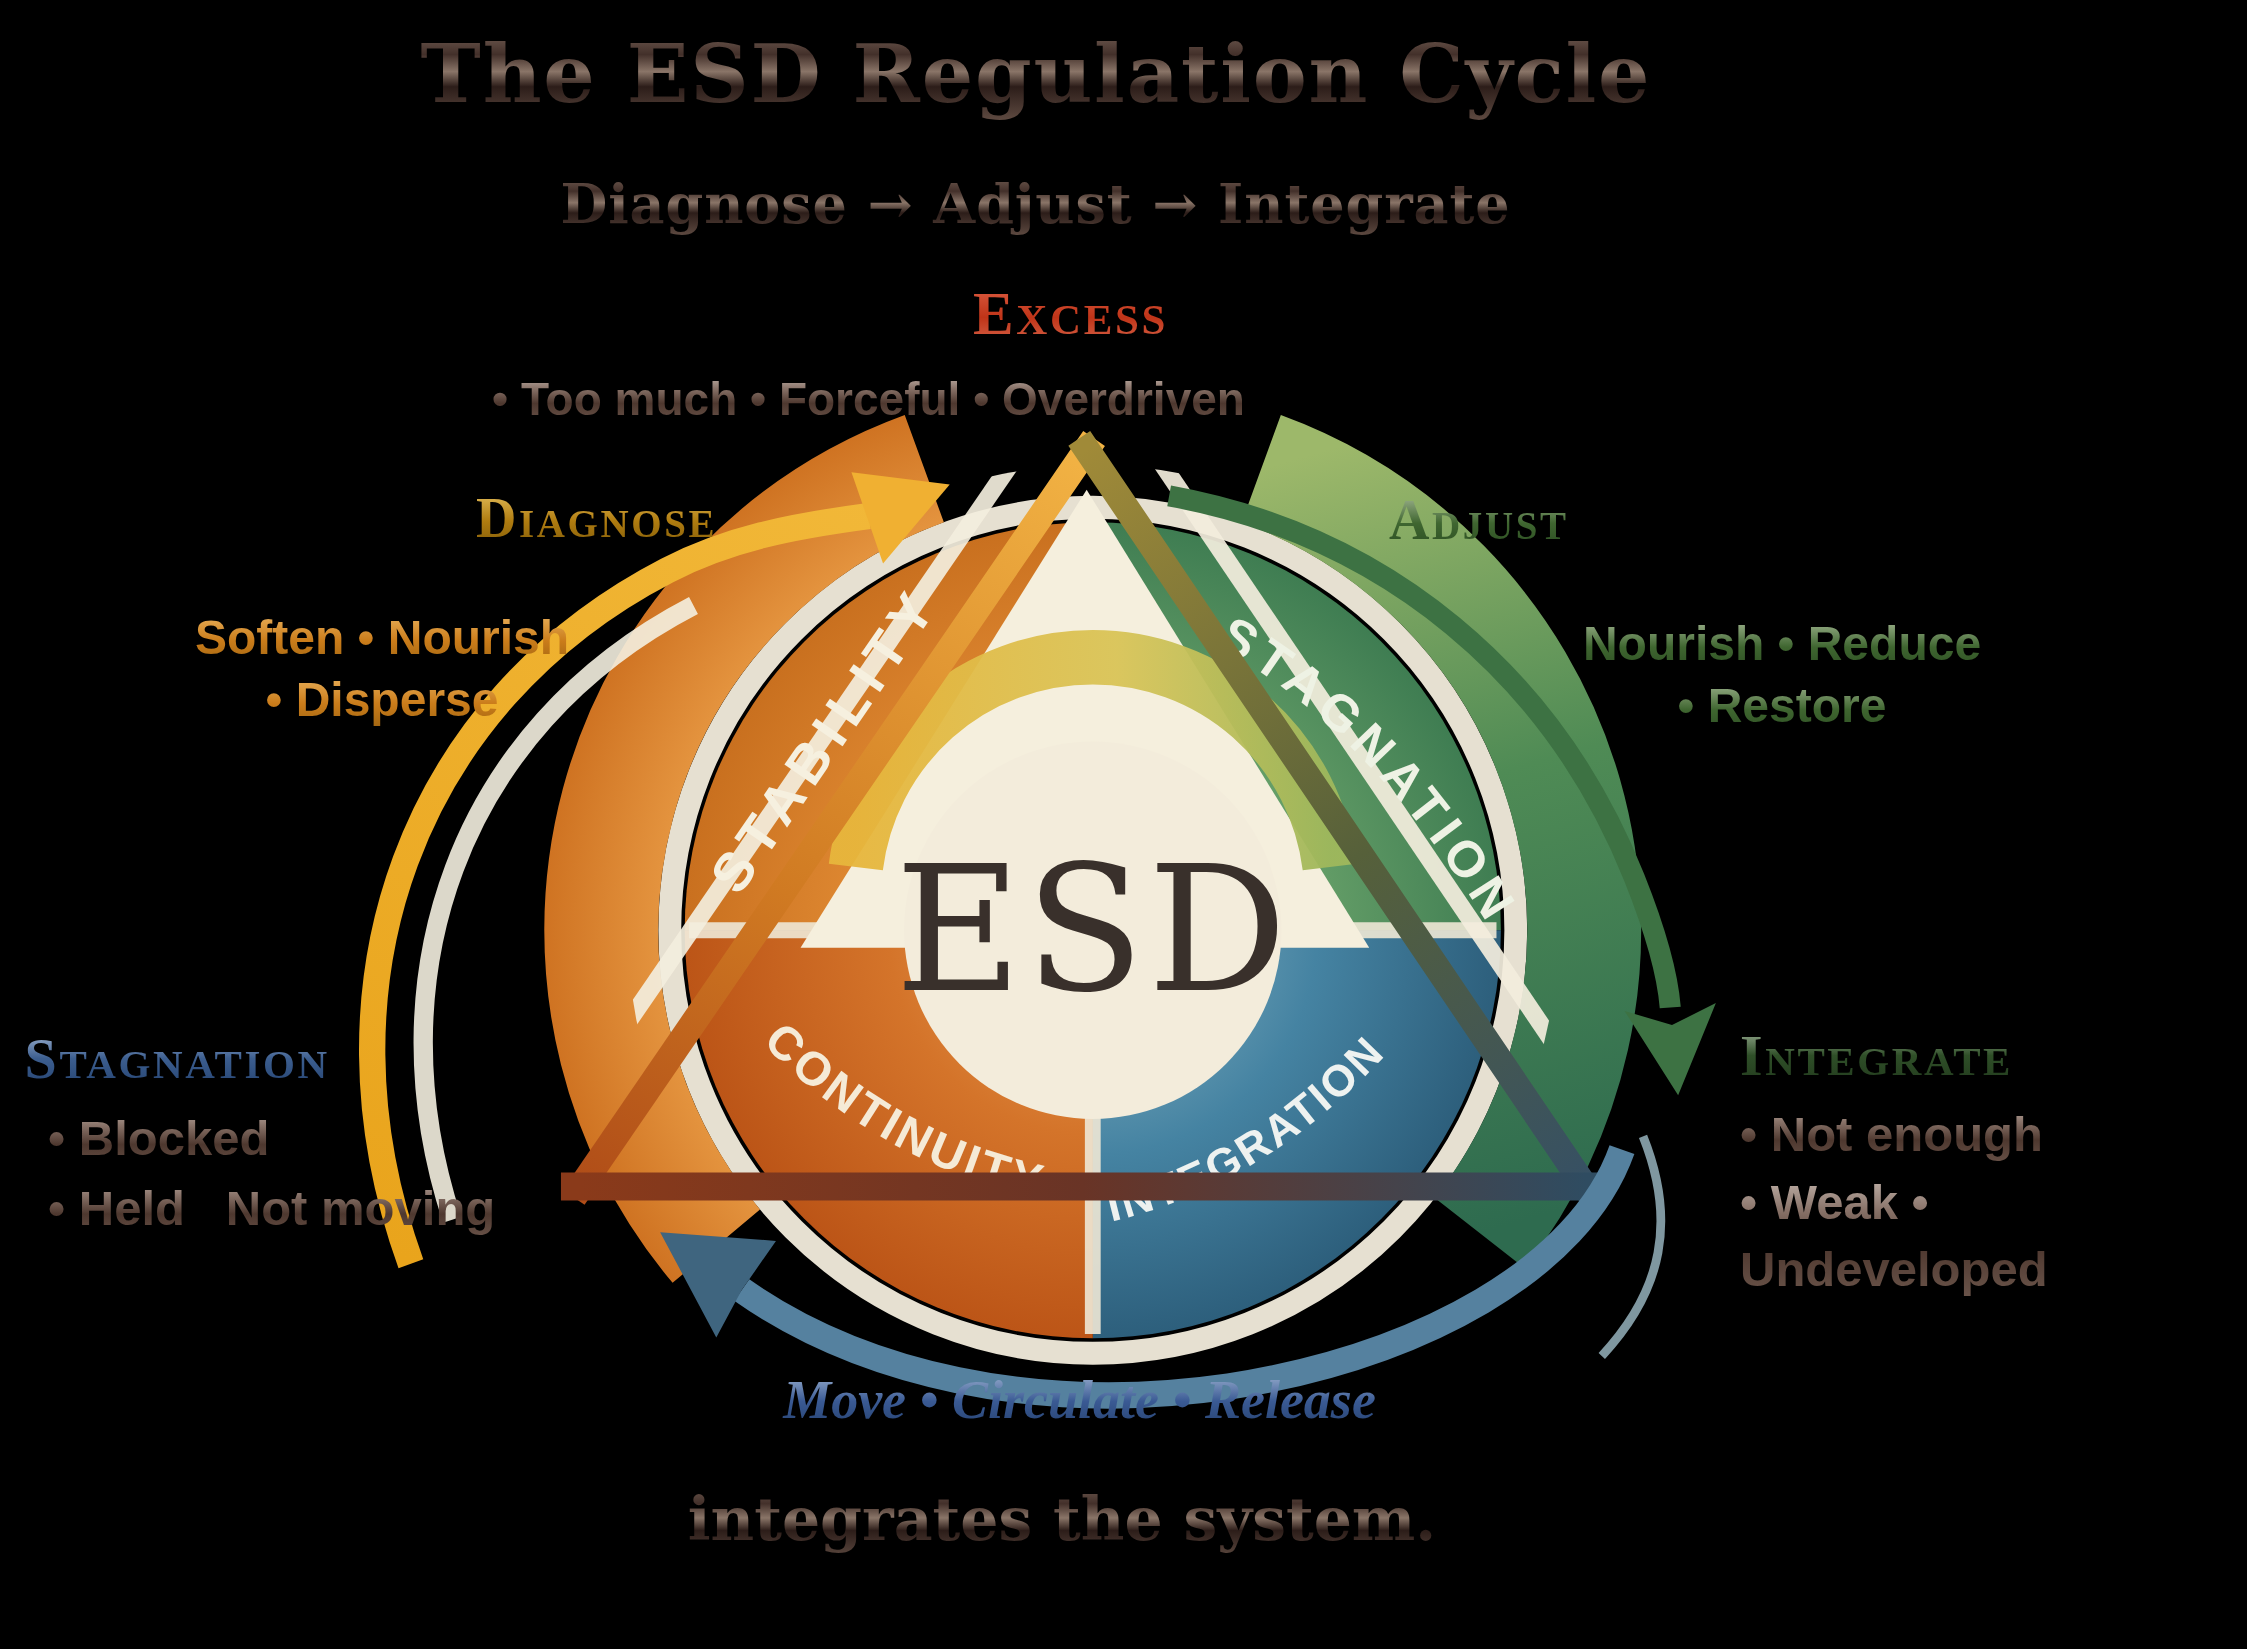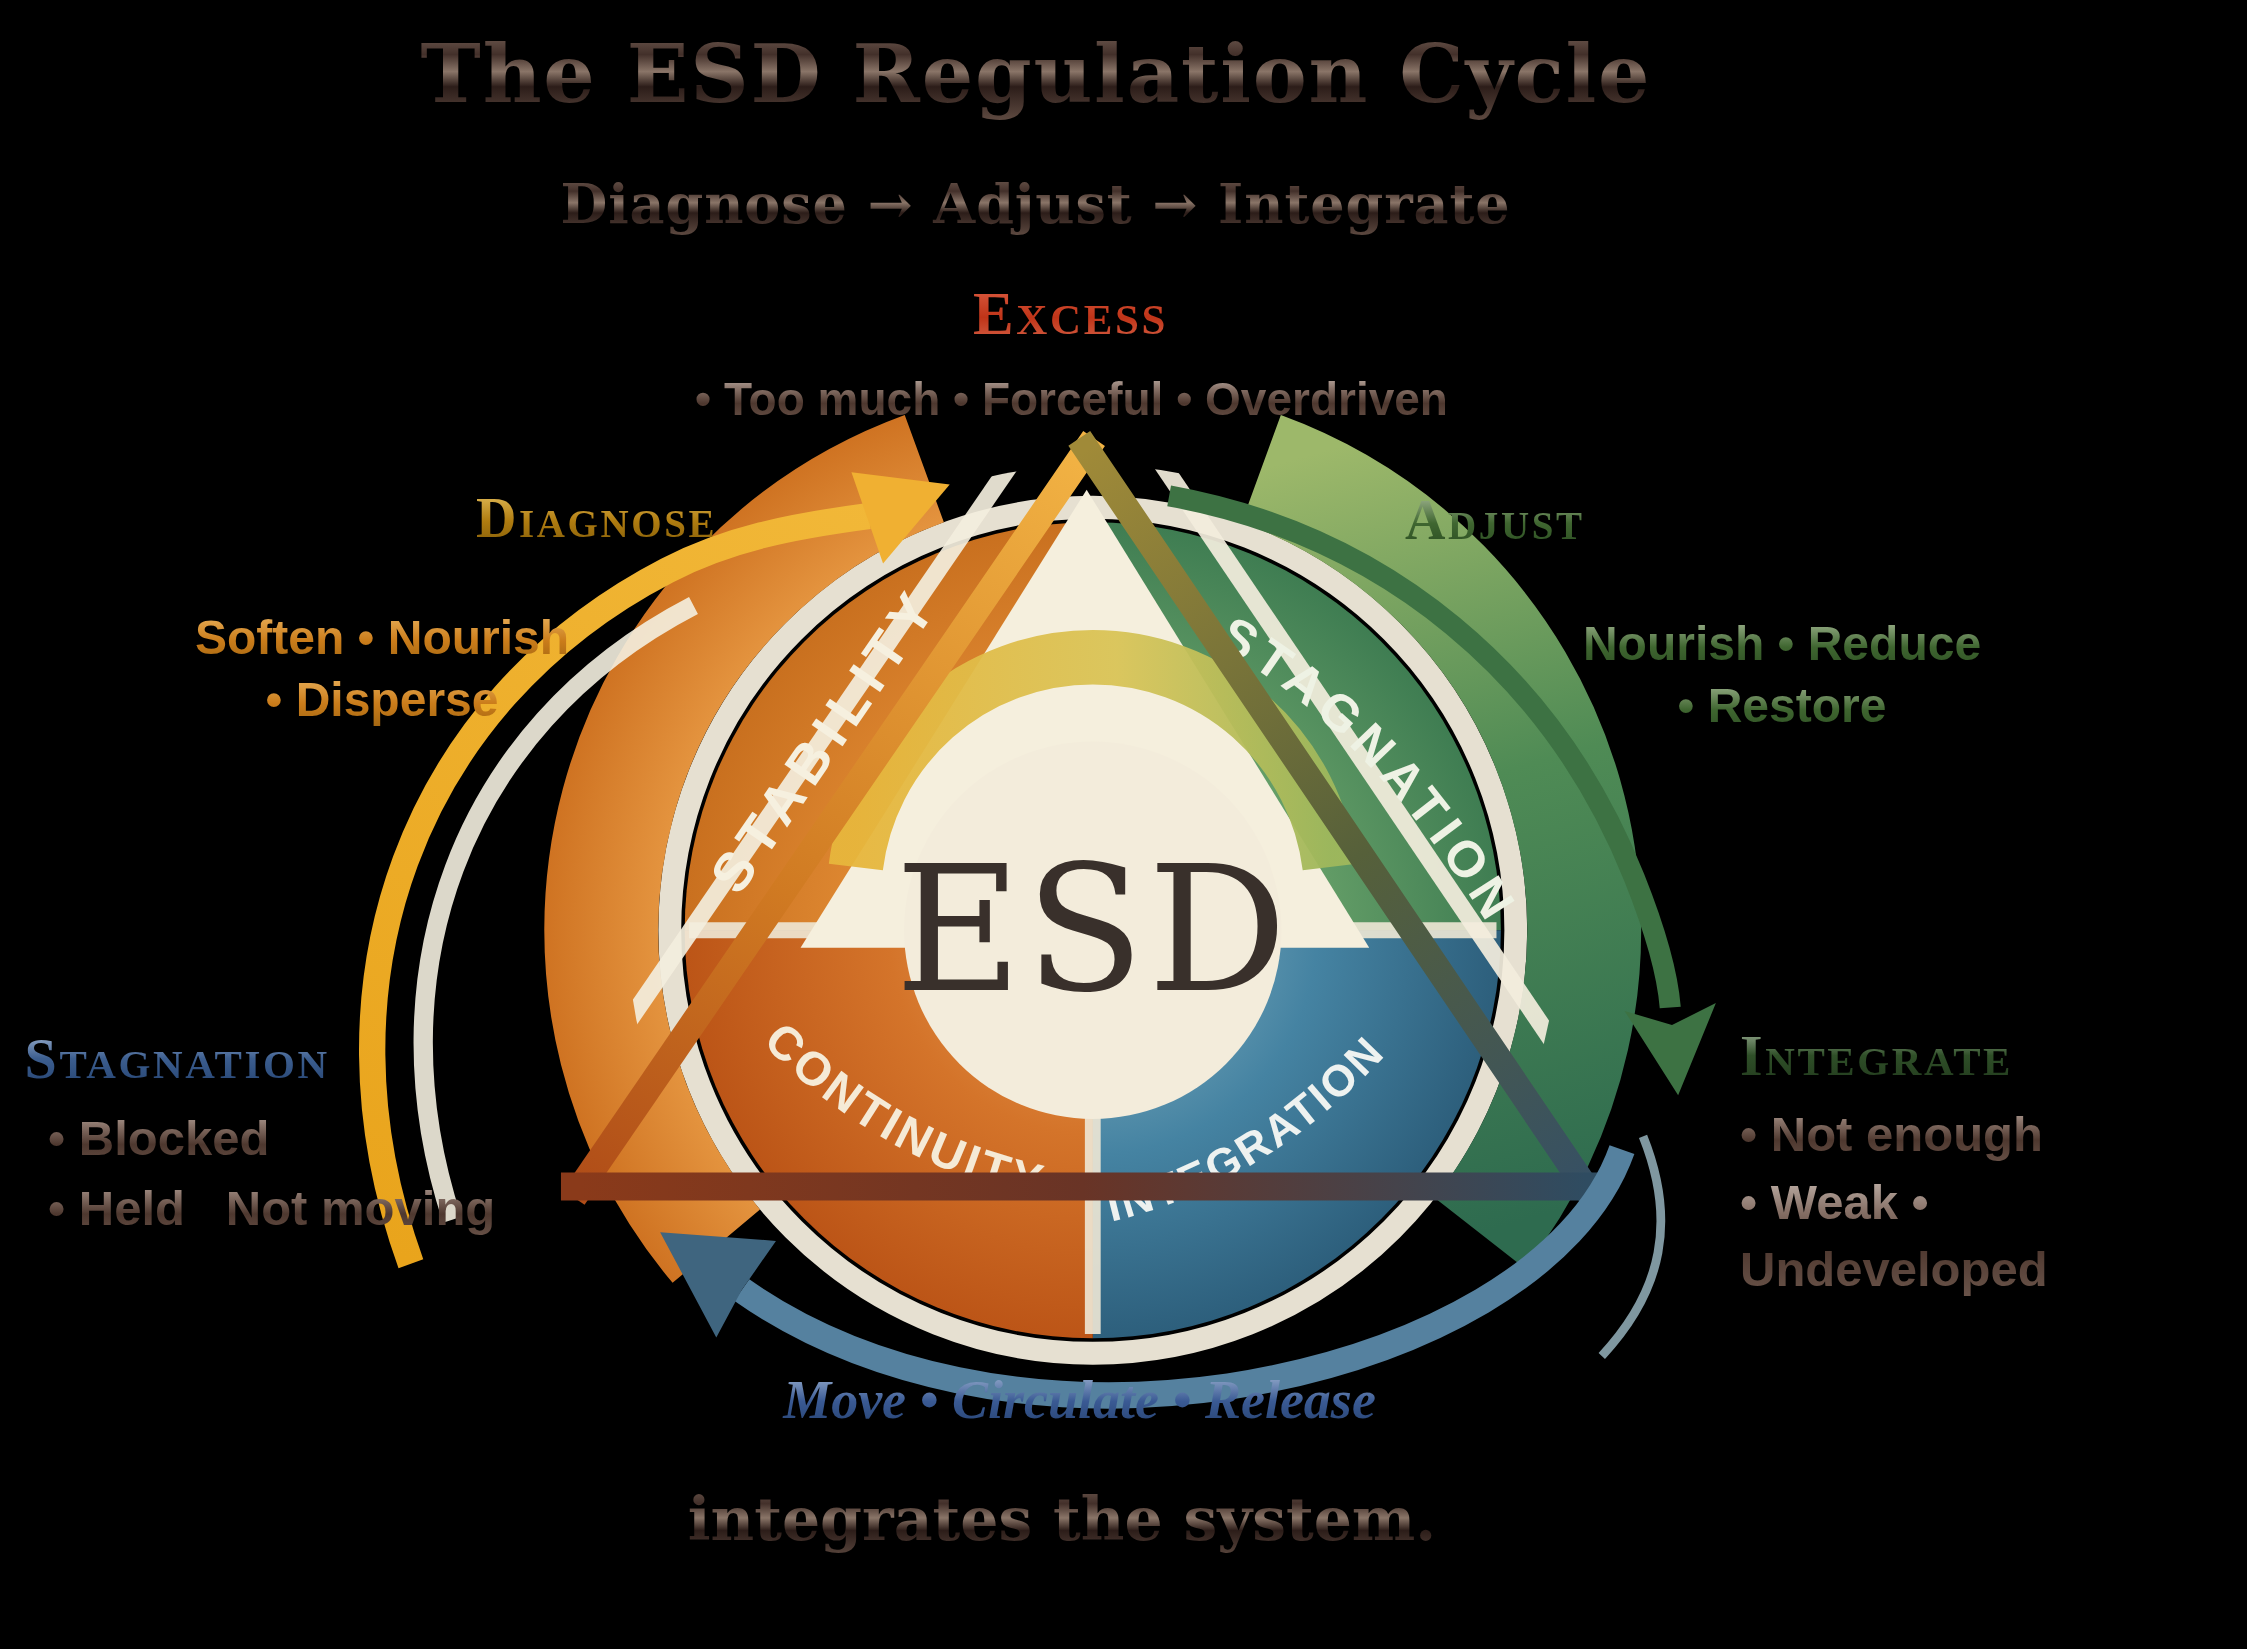--- a/index.html
+++ b/index.html
@@ -18,24 +18,24 @@
   .g-darkgreen{background-image:linear-gradient(180deg,#b9c8b2 0%,#2f4f28 50%,#20381c 100%);}
   .g-blue{background-image:linear-gradient(180deg,#b9c9e2 0%,#3c5e8f 50%,#22406e 100%);}
   .g-steel{background-image:linear-gradient(180deg,#a8bcd8 0%,#3a5a94 52%,#24406e 100%);}
 
   .title{left:369px;top:26px;width:1334px;text-align:center;font-family:"DejaVu Serif",serif;
          font-weight:700;font-size:81px;letter-spacing:1.8px;filter:drop-shadow(0 3.5px 3.5px rgba(0,0,0,.8));}
   .subtitle{left:465px;top:172px;width:1141px;text-align:center;font-family:"DejaVu Serif",serif;
          font-weight:700;font-size:54px;letter-spacing:0.9px;}
   .sc{font-variant:small-caps;font-family:"Liberation Serif",serif;font-weight:700;letter-spacing:2.6px;}
   .excess-h{left:614px;top:279px;width:913px;text-align:center;font-size:61px;}
-  .excess-t{left:492px;top:372px;width:1159px;text-align:center;font-size:46px;font-weight:700;}
+  .excess-t{left:492px;top:372px;width:1159px;font-size:46px;font-weight:700;}
   .diagnose-h{left:476px;top:486px;font-size:56px;}
   .diagnose-t{left:145px;top:607px;width:474px;text-align:center;font-size:48px;font-weight:700;line-height:1.3;}
-  .adjust-h{left:1389px;top:488px;font-size:56px;margin-left:16px;}
+  .adjust-h{left:1389px;top:488px;font-size:56px;}
   .adjust-t{left:1554px;top:613px;width:456px;text-align:center;font-size:48px;font-weight:700;line-height:1.3;}
   .stag-h{left:24.6px;top:1025px;font-size:58px;}
   .stag-t{left:48px;top:1104px;font-size:49px;font-weight:700;line-height:1.42;}
   .def-h{left:1740px;top:1022px;font-size:58px;}
   .def-t{left:1740px;top:1101px;font-size:49px;font-weight:700;line-height:1.38;}
   .move-t{left:579px;top:1369px;width:1001px;text-align:center;font-family:"Liberation Serif",serif;
           font-weight:700;font-size:54px;font-style:italic;}
   .footer{left:351px;top:1480px;width:1422px;text-align:center;font-family:"DejaVu Serif",serif;
           font-weight:700;font-size:60px;line-height:1.32;filter:drop-shadow(0 2.6px 2.6px rgba(0,0,0,.8));}
 </style>

